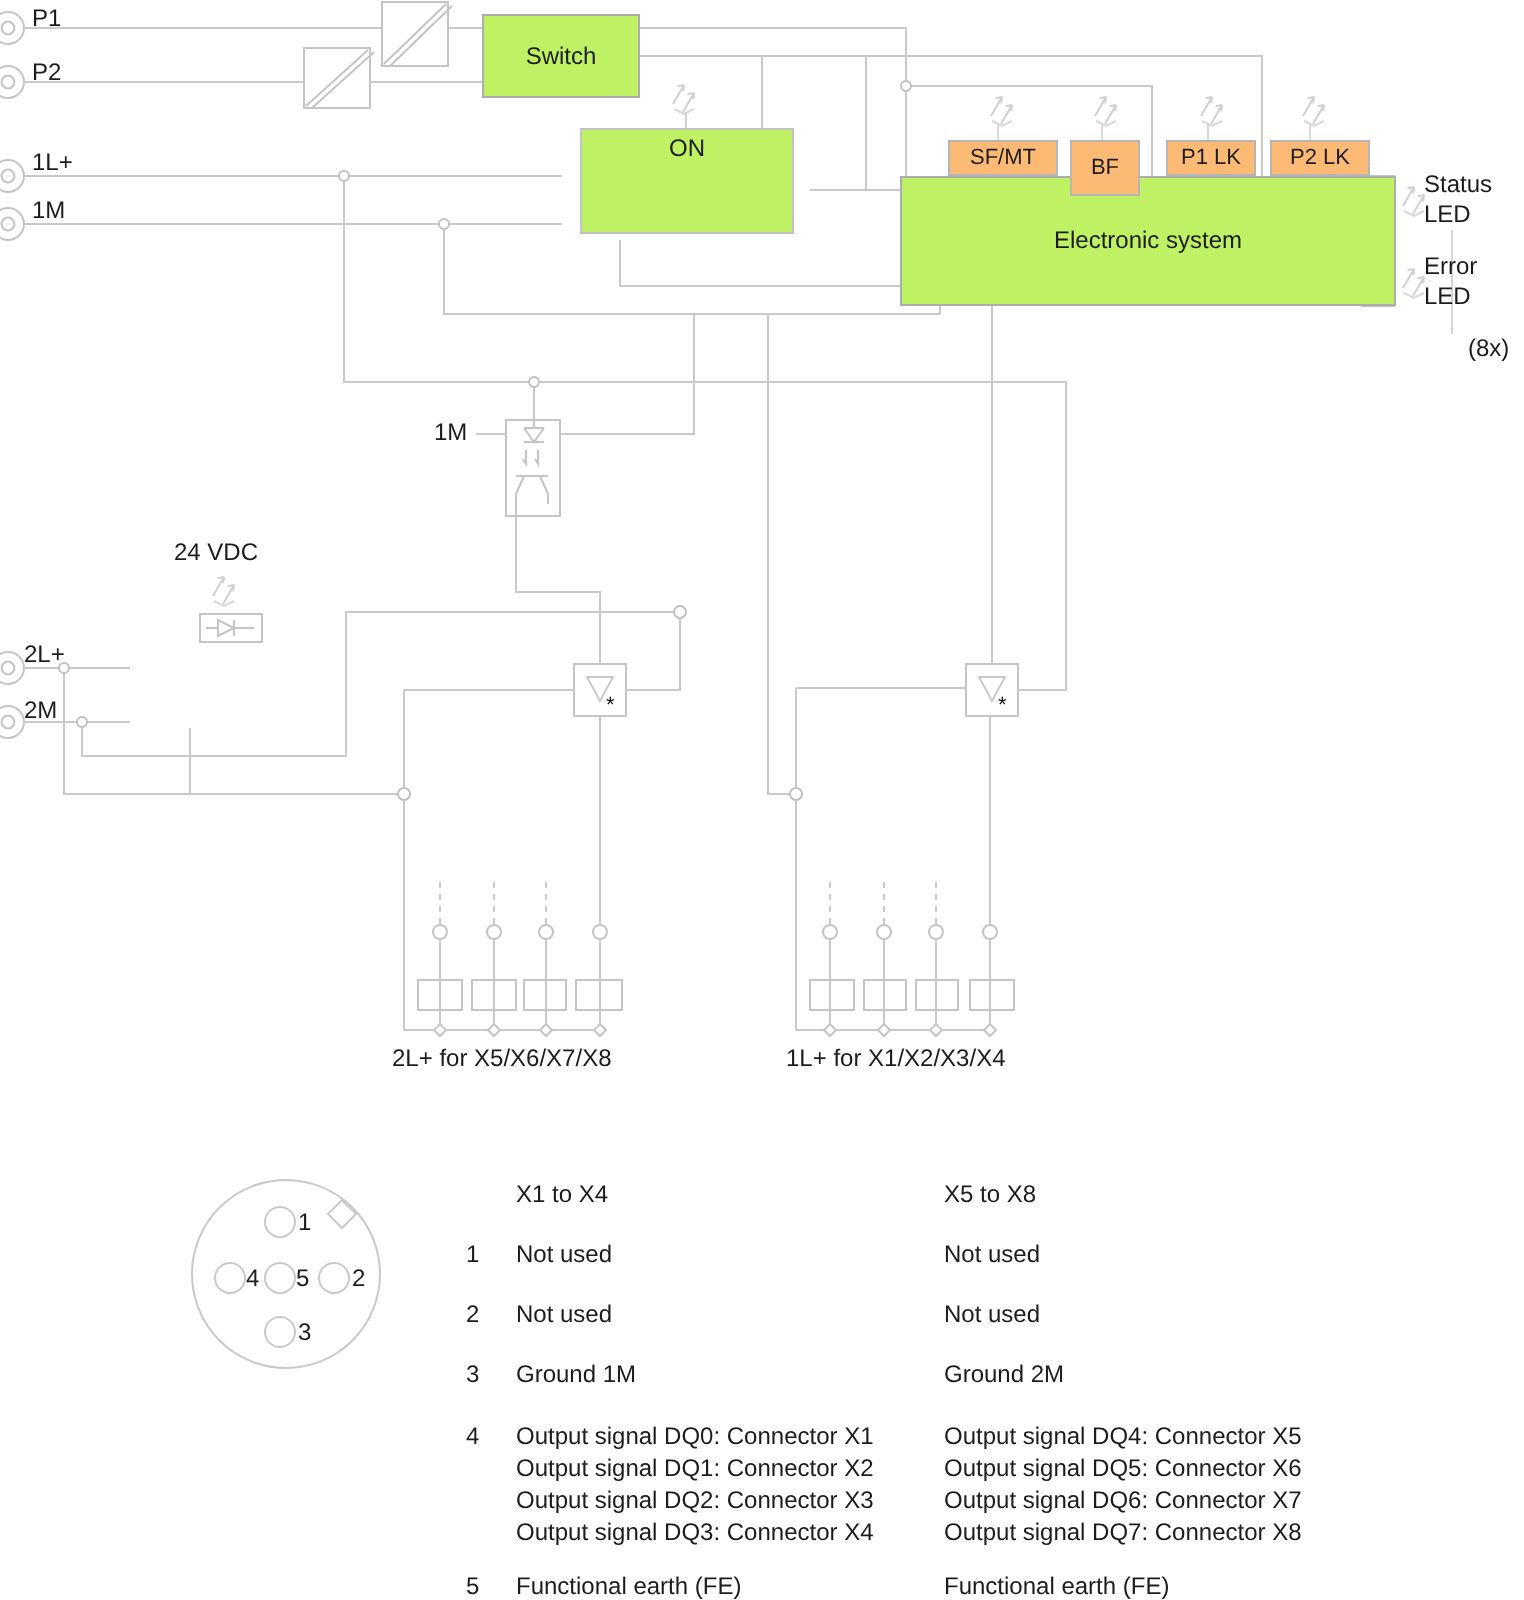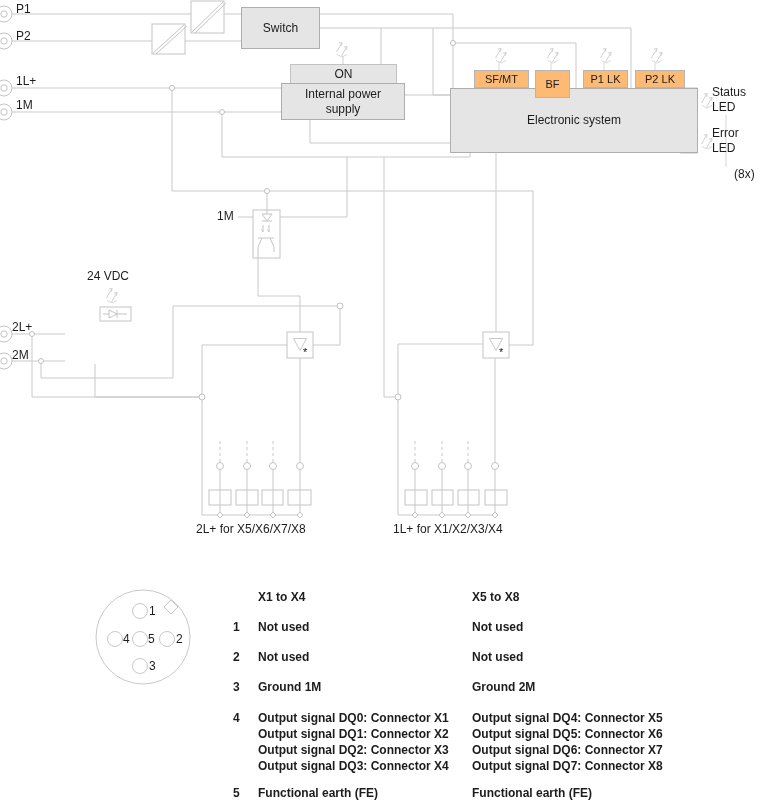--- a/index.html
+++ b/index.html
@@ -1,27 +1,27 @@
 <!DOCTYPE html>
 <html><head>
 <meta charset="utf-8">
 <style>
   html,body{margin:0;padding:0;background:#fff;}
   .stage{position:relative;width:762px;height:800px;background:#fff;overflow:hidden;
          font-family:"Liberation Sans",sans-serif;color:#1c1c1c;font-size:12px;}
   svg.wires{position:absolute;left:0;top:0;}
   .lbl{position:absolute;white-space:nowrap;line-height:14px;}
   .ml{white-space:pre-line;}
-  .box{position:absolute;background:#e5e5e5;border:1px solid #adadad;box-sizing:border-box;
+  .box{position:absolute;background:#bef264;border:1px solid #adadad;box-sizing:border-box;
        display:flex;align-items:center;justify-content:center;text-align:center;line-height:15px;}
   .box.topalign{align-items:flex-start;}
   .sbox{position:absolute;background:#fdba74;border:1px solid #b5b5b5;box-sizing:border-box;
         font-size:11px;display:flex;align-items:center;justify-content:center;}
   .pin-lbl{position:absolute;font-size:12px;line-height:14px;}
-  .trow{position:absolute;line-height:15px;font-weight:bold;}
+  .trow{position:absolute;line-height:15px;}
   .trow.multi{line-height:16px;}
 </style>
 </head>
 <body>
 
 <div class="stage">
 
   <svg class="wires" width="762" height="800" viewBox="0 0 762 800">
     <defs>
       <g id="ledg">
@@ -208,22 +208,20 @@
   <div class="lbl" style="left:16px;top:29px">P2</div>
   <div class="lbl" style="left:16px;top:74px">1L+</div>
   <div class="lbl" style="left:16px;top:98px">1M</div>
   <div class="lbl" style="left:12px;top:320px">2L+</div>
   <div class="lbl" style="left:12px;top:348px">2M</div>
 
   <div class="box" style="left:241px;top:7px;width:79px;height:42px">Switch</div>
 
   <div class="box topalign" style="left:290px;top:64px;width:107px;height:53px;border-color:#c2c2c2;padding-top:2px">ON</div>
 
-  <div class="box ml" style="left:281px;top:83px;width:124px;height:37px">Internal power
-supply</div>
 
   <div class="box" style="left:450px;top:88px;width:248px;height:65px">Electronic system</div>
 
   <div class="sbox" style="left:474px;top:70px;width:55px;height:18px">SF/MT</div>
   <div class="sbox" style="left:535px;top:70px;width:35px;height:28px">BF</div>
   <div class="sbox" style="left:583px;top:70px;width:45px;height:18px">P1 LK</div>
   <div class="sbox" style="left:635px;top:70px;width:50px;height:18px">P2 LK</div>
 
 
   <div class="lbl ml" style="left:712px;top:85px;line-height:15px">Status

